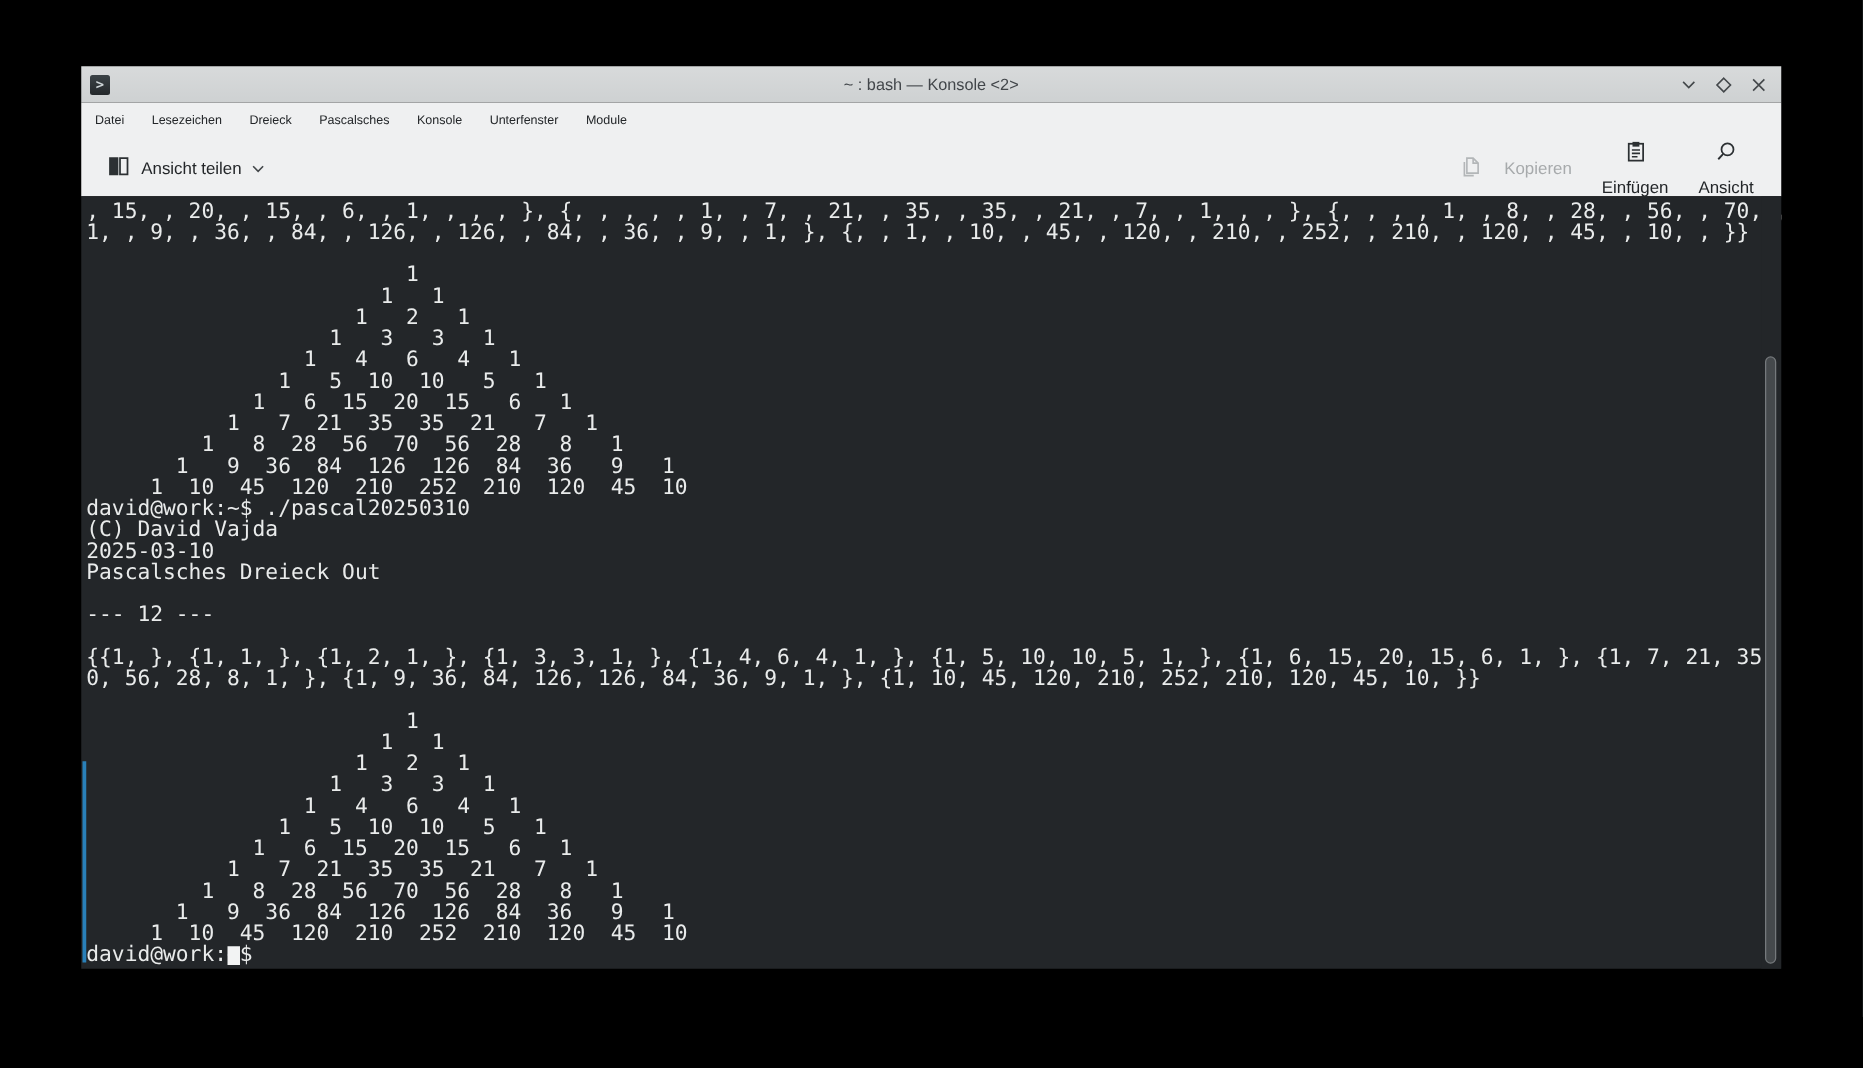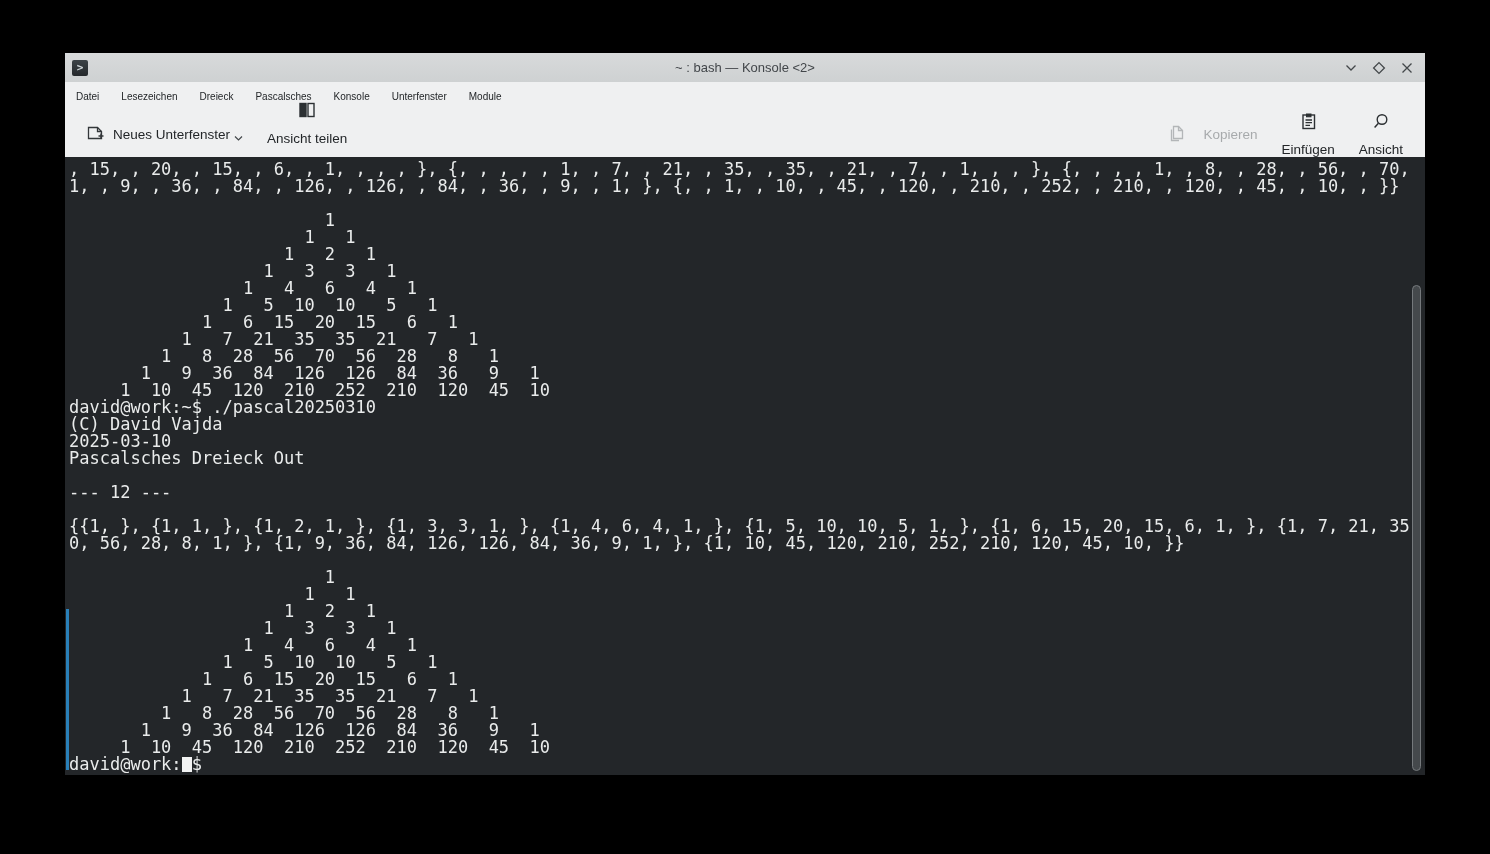--- a/index.html
+++ b/index.html
@@ -125,35 +125,20 @@
     <span class="menu-item">Lesezeichen</span>
     <span class="menu-item">Dreieck</span>
     <span class="menu-item">Pascalsches</span>
     <span class="menu-item">Konsole</span>
     <span class="menu-item">Unterfenster</span>
     <span class="menu-item">Module</span>
   </div>
 
   <div class="toolbar">
 
-    <div class="tb-btn">
-      <span>
-        <svg width="20" height="20" viewBox="0 0 20 20">
-          <path d="M3.5 4.5 H12.5 L16.5 8.5 V15.5 H3.5 Z" fill="none" stroke="#33373a" stroke-width="1.3"></path>
-          <path d="M12.5 4.5 V8.5 H16.5" fill="none" stroke="#33373a" stroke-width="1.3"></path>
-          <path d="M13.5 13 H18.5 M16 10.5 V15.5" fill="none" stroke="#33373a" stroke-width="1.5"></path>
-        </svg>
-      </span>
-      <span>Neues Unterfenster</span>
-      <span class="drop-chevron-low">
-        <svg width="9" height="7" viewBox="0 0 9 7">
-          <polyline points="1,1.5 4.5,5 8,1.5" fill="none" stroke="#43474a" stroke-width="1.2"></polyline>
-        </svg>
-      </span>
-    </div>
 
     <div class="tb-btn">
       <span>
         <svg width="20" height="20" viewBox="0 0 20 20">
           <rect x="3" y="3.5" width="6" height="13" fill="#2c3033" stroke="#2c3033" stroke-width="1.4"></rect>
           <rect x="11" y="3.5" width="6" height="13" fill="none" stroke="#2c3033" stroke-width="1.4"></rect>
         </svg>
       </span>
       <span>Ansicht teilen</span>
       <span>

